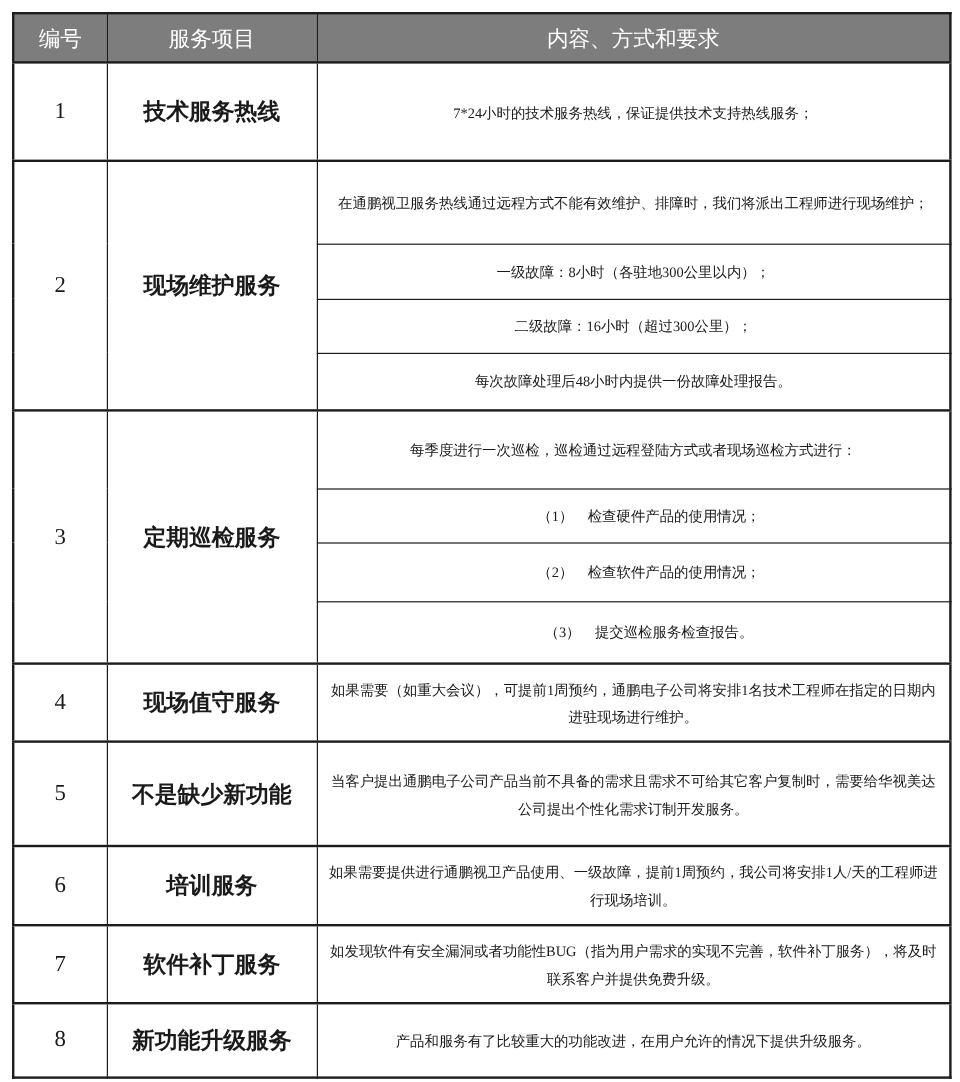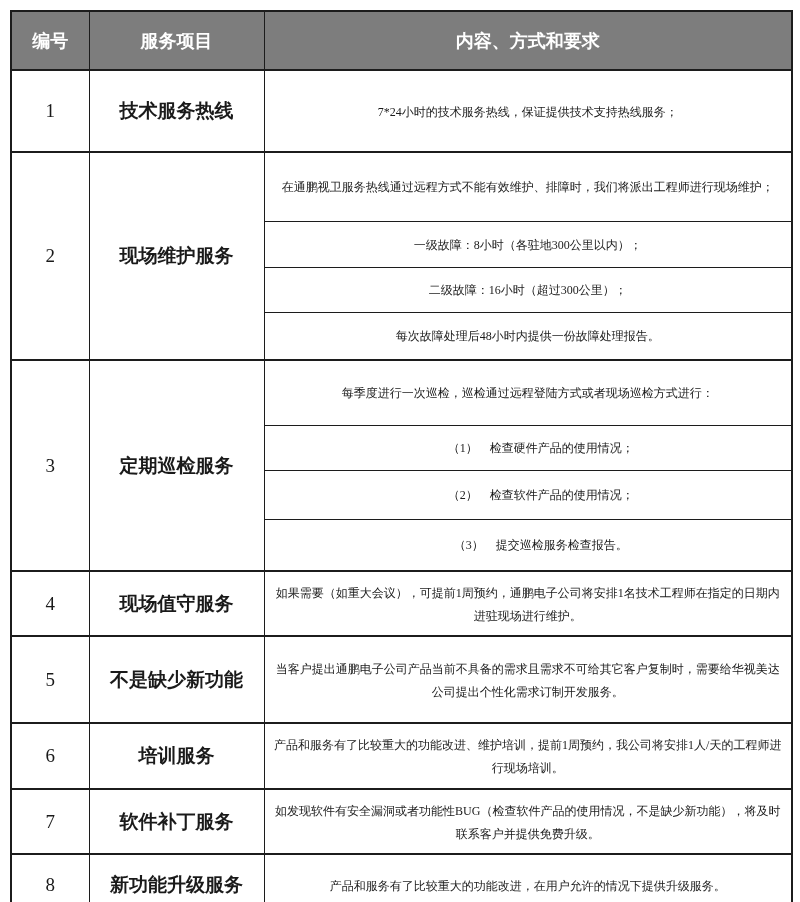--- a/index.html
+++ b/index.html
@@ -27,26 +27,26 @@
   col.c1 { width: 78px; }
   col.c2 { width: 175px; }
   col.c3 { width: 528px; }
   th, td {
     border: 1px solid var(--border, #1c1c1c);
     box-sizing: border-box;
   }
   thead th {
     background: var(--header-bg, #7d7d7d);
     color: var(--header-text, #ffffff);
-    font-weight: bold;
+    font-weight: normal;
     font-size: 18px;
     text-align: center;
     vertical-align: middle;
     border-bottom-width: 2px;
-    height: 59px;
+    height: 41px;
     padding: 2px 4px;
   }
   td.num {
     text-align: center;
     vertical-align: middle;
     font-size: 19px;
   }
   td.svc {
     text-align: center;
     vertical-align: middle;
@@ -131,27 +131,27 @@
 
       <tr style="height:87px">
         <td class="num major">5</td>
         <td class="svc major">不是缺少新功能</td>
         <td class="content major">当客户提出通鹏电子公司产品当前不具备的需求且需求不可给其它客户复制时，需要给华视美达公司提出个性化需求订制开发服务。</td>
       </tr>
 
       <tr style="height:66px">
         <td class="num major">6</td>
         <td class="svc major">培训服务</td>
-        <td class="content major">产品和服务有了比较重大的功能改进、维护培训，提前1周预约，我公司将安排1人/天的工程师进行现场培训。</td>
+        <td class="content major">如果需要提供进行通鹏视卫产品使用、一级故障，提前1周预约，我公司将安排1人/天的工程师进行现场培训。</td>
       </tr>
 
       <tr style="height:65px">
         <td class="num major">7</td>
         <td class="svc major">软件补丁服务</td>
-        <td class="content major">如发现软件有安全漏洞或者功能性BUG（检查软件产品的使用情况，不是缺少新功能），将及时联系客户并提供免费升级。</td>
+        <td class="content major">如发现软件有安全漏洞或者功能性BUG（指为用户需求的实现不完善，软件补丁服务），将及时联系客户并提供免费升级。</td>
       </tr>
 
       <tr style="height:62px">
         <td class="num major">8</td>
         <td class="svc major">新功能升级服务</td>
         <td class="content major">产品和服务有了比较重大的功能改进，在用户允许的情况下提供升级服务。</td>
       </tr>
     </tbody>
   </table>
 </div>

